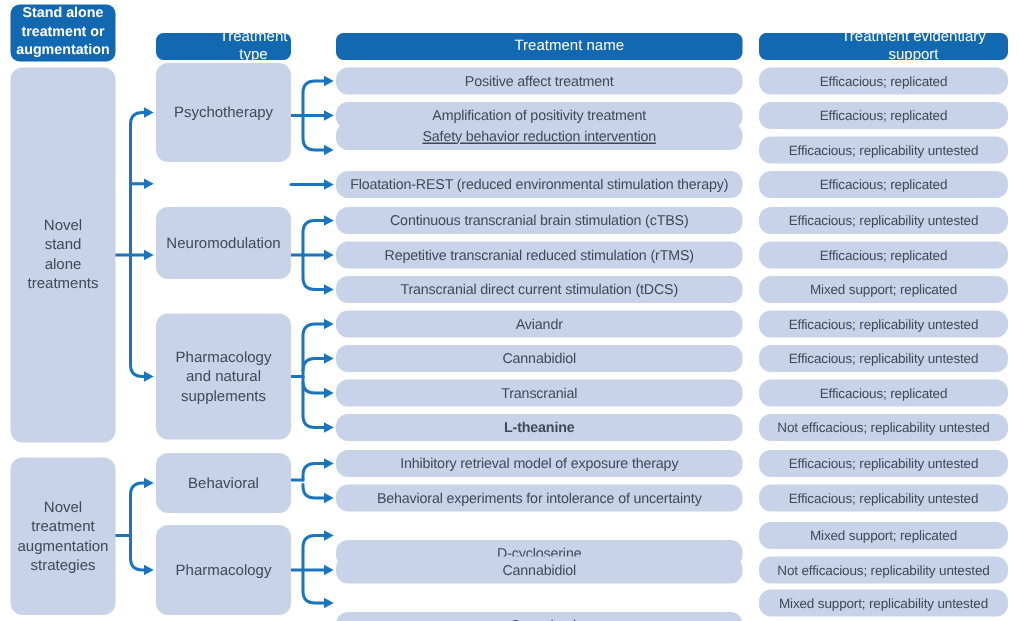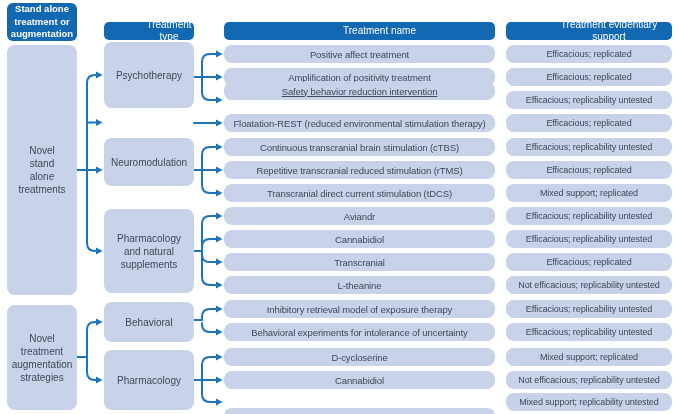--- a/index.html
+++ b/index.html
@@ -120,24 +120,24 @@
   <div class="abs rowbox name" style="top:45px;">Positive affect treatment</div>
   <div class="abs rowbox name" style="top:68px;">Amplification of positivity treatment</div>
   <div class="abs rowbox name" style="top:82px;text-decoration:underline;">Safety behavior reduction intervention</div>
   <div class="abs rowbox name" style="top:114px;">Floatation-REST (reduced environmental stimulation therapy)</div>
   <div class="abs rowbox name" style="top:138px;">Continuous transcranial brain stimulation (cTBS)</div>
   <div class="abs rowbox name" style="top:161px;">Repetitive transcranial reduced stimulation (rTMS)</div>
   <div class="abs rowbox name" style="top:184px;">Transcranial direct current stimulation (tDCS)</div>
   <div class="abs rowbox name" style="top:207px;">Aviandr</div>
   <div class="abs rowbox name" style="top:230px;">Cannabidiol</div>
   <div class="abs rowbox name" style="top:253px;">Transcranial</div>
-  <div class="abs rowbox name" style="top:276px;">L-theanine</div>
+  <div class="abs rowbox name" style="top:276px;font-weight:bold;">L-theanine</div>
   <div class="abs rowbox name" style="top:300px;">Inhibitory retrieval model of exposure therapy</div>
   <div class="abs rowbox name" style="top:323px;">Behavioral experiments for intolerance of uncertainty</div>
-  <div class="abs rowbox name" style="top:348px;">D-cycloserine</div>
+  <div class="abs rowbox name" style="top:360px;">D-cycloserine</div>
   <div class="abs rowbox name" style="top:371px;">Cannabidiol</div>
   <div class="abs rowbox name" style="top:408px;padding-left:16px;">Scopolamine</div>
 
   <div class="abs rowbox support" style="top:45px;">Efficacious; replicated</div>
   <div class="abs rowbox support" style="top:68px;">Efficacious; replicated</div>
   <div class="abs rowbox support" style="top:91px;">Efficacious; replicability untested</div>
   <div class="abs rowbox support" style="top:114px;">Efficacious; replicated</div>
   <div class="abs rowbox support" style="top:138px;">Efficacious; replicability untested</div>
   <div class="abs rowbox support" style="top:161px;">Efficacious; replicated</div>
   <div class="abs rowbox support" style="top:184px;">Mixed support; replicated</div>

